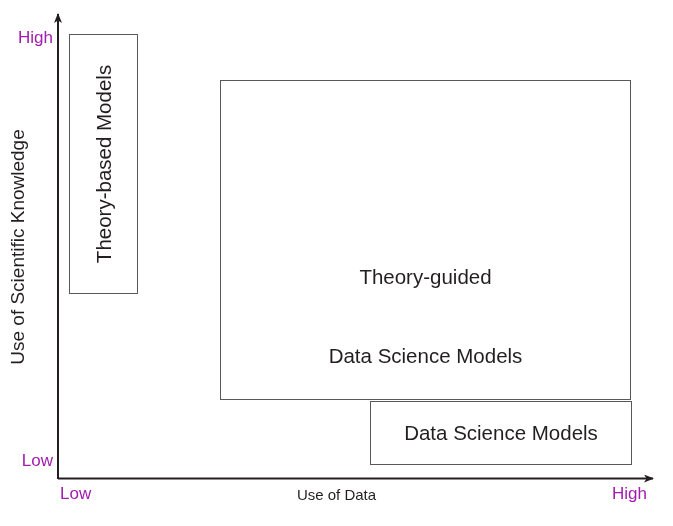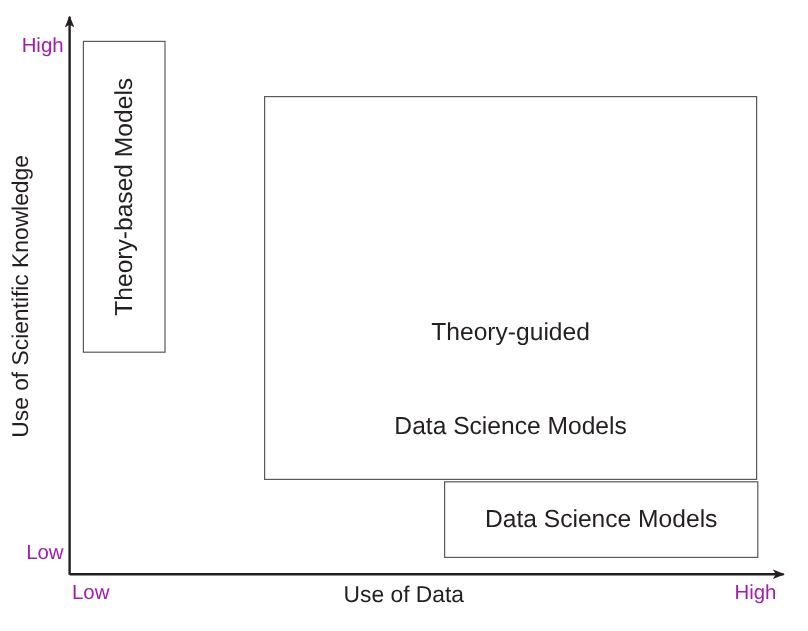--- a/index.html
+++ b/index.html
@@ -129,21 +129,21 @@
     font-size: 19px;
     white-space: nowrap;
     color: #231f20;
   }
   #axis-title-x {
     position: absolute;
     left: 0;
     top: 486px;
     width: 673px;
     text-align: center;
-    font-size: 19px;
+    font-size: 15px;
     color: #231f20;
   }
 </style>
 </head>
 <body>
 
 <div id="diagram-root">
 
   <svg class="axis-svg" viewBox="0 0 673 526" xmlns="http://www.w3.org/2000/svg">
     <defs>

